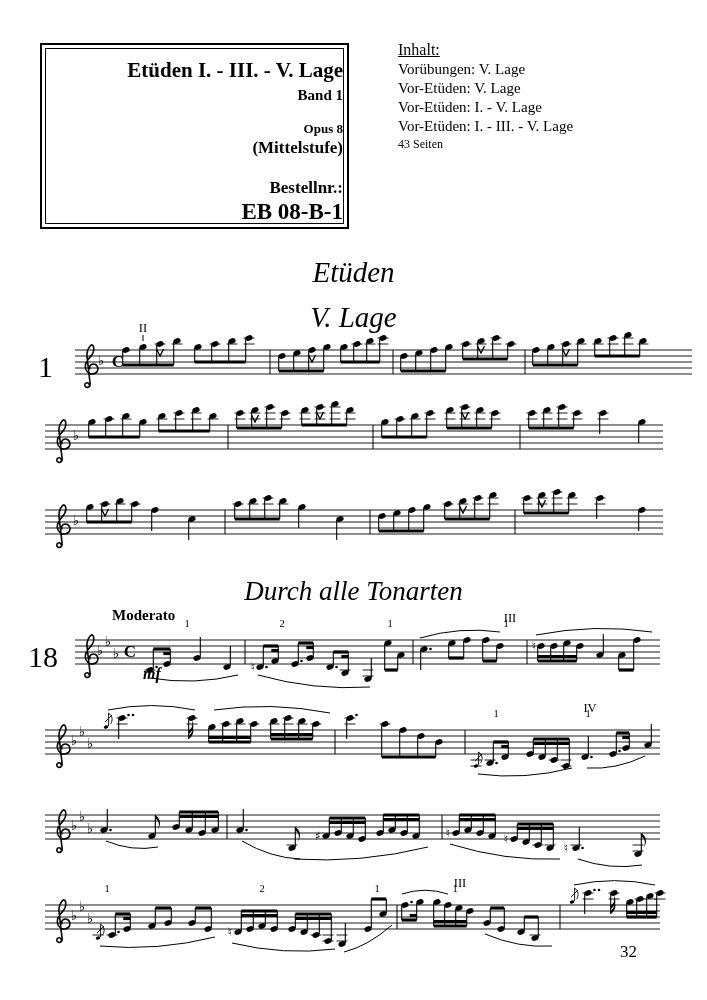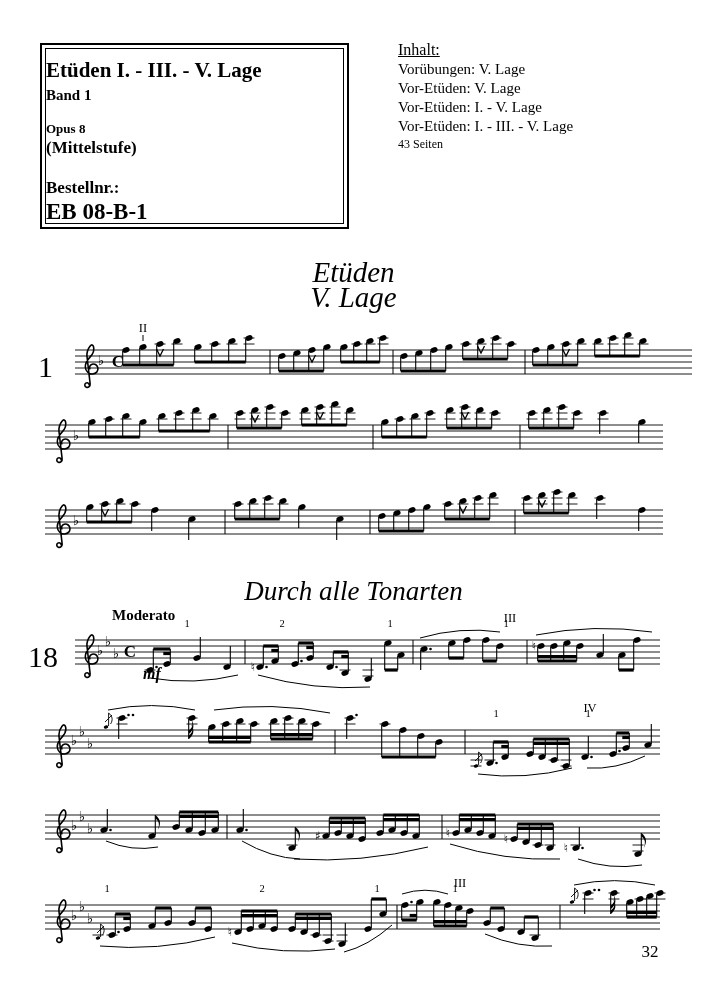--- a/index.html
+++ b/index.html
@@ -2,38 +2,38 @@
 <html><head>
 <meta charset="utf-8">
 <style>
   html,body{margin:0;padding:0;background:#f2f2f2;}
   #page{position:relative;width:707px;height:1000px;background:#ffffff;overflow:hidden;
         font-family:"Liberation Serif",serif;color:#000;}
   
   #info-box{position:absolute;left:40px;top:43px;width:309px;height:186px;
             border:2px solid #000;padding:3px;box-sizing:border-box;}
   #info-box .inner{width:100%;height:100%;border:1px solid #000;box-sizing:border-box;
-            text-align:left;font-weight:bold;}
+            text-align:right;font-weight:bold;}
   .ib-title{font-size:21px;margin-top:9px;}
   .ib-band{font-size:15px;margin-top:4px;}
   .ib-opus{font-size:13px;margin-top:17px;}
   .ib-level{font-size:17px;margin-top:1px;}
   .ib-order{font-size:17px;margin-top:20px;}
   .ib-orderno{font-size:23px;margin-top:1px;}
   
   #inhalt{position:absolute;left:398px;top:40px;width:300px;font-size:15px;line-height:19px;}
   #inhalt .heading{font-size:16px;text-decoration:underline;margin-bottom:1px;}
   #inhalt .pages{font-size:12px;line-height:16px;}
   
   .sec-title{position:absolute;left:0;width:707px;text-align:center;font-style:italic;}
   #title1-l1{top:256px;font-size:29px;}
-  #title1-l2{top:281px;font-size:29px;}
+  #title1-l2{top:301px;font-size:29px;}
   #title2{top:576px;font-size:27px;}
   
-  #page-num{position:absolute;left:620px;top:942px;width:60px;text-align:center;font-size:17px;}
+  #page-num{position:absolute;left:620px;top:942px;width:60px;font-size:17px;}
   
   #music-svg{position:absolute;left:0;top:0;}
 </style>
 </head>
 <body>
 
 <div id="page">
 
   <div id="info-box">
     <div class="inner">

